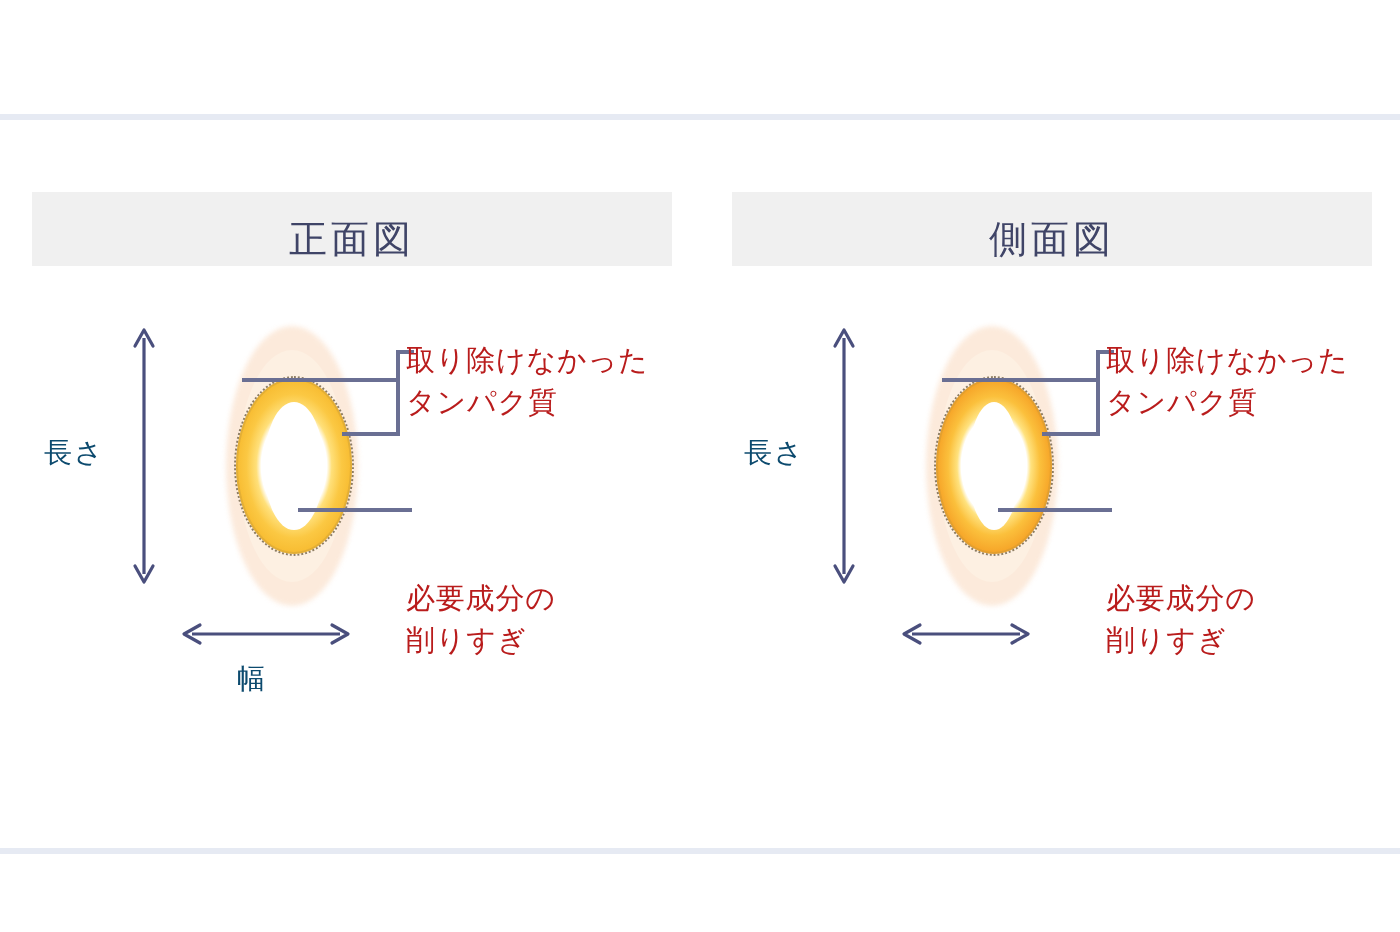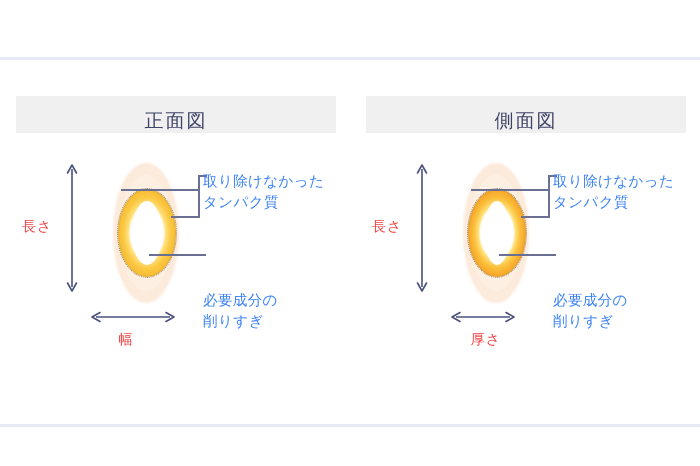--- a/index.html
+++ b/index.html
@@ -161,21 +161,21 @@
     width: 86px;
     height: 14px;
   }
   .dim-h.narrow {
     left: 84px;
     width: 66px;
   }
   .dim-label {
     position: absolute;
     font-size: 14px;
-    color: #ef4444;
+    color: #0c4a6e;
     font-family: Liberation Sans, sans-serif;
     letter-spacing: 1px;
     white-space: nowrap;
   }
   .dim-label.len {
     left: 6px;
     top: 73px;
   }
   .dim-label.wid {
     left: 0;
@@ -185,21 +185,21 @@
   }
   .dim-label.wid.narrow {
     width: 240px;
   }
 
   
   .callout {
     position: absolute;
     font-size: 14.5px;
     line-height: 21px;
-    color: #3b82f6;
+    color: #b91c1c;
     font-family: "DejaVu Sans", "Liberation Sans", sans-serif;
     white-space: pre-line;
     letter-spacing: .4px;
   }
   .callout.protein { left: 187px; top: 26px; }
   .callout.over    { left: 187px; top: 101px; margin-top: 44px; }
 </style>
 </head>
 <body>
 
@@ -290,18 +290,17 @@
       <div class="callout over">必要成分の
 削りすぎ</div>
 
       <div class="dim-h narrow">
         <svg width="66" height="14" viewBox="0 0 66 14">
           <line x1="6" y1="7" x2="60" y2="7" stroke="#4a4f7d" stroke-width="1.6"></line>
           <polyline points="10,2.5 2,7 10,11.5" fill="none" stroke="#4a4f7d" stroke-width="1.6" stroke-linecap="round" stroke-linejoin="round"></polyline>
           <polyline points="56,2.5 64,7 56,11.5" fill="none" stroke="#4a4f7d" stroke-width="1.6" stroke-linecap="round" stroke-linejoin="round"></polyline>
         </svg>
       </div>
-      <div class="dim-label wid narrow">厚さ</div>
 
     </div>
   </div>
 
 </div>
 
 </body></html>

